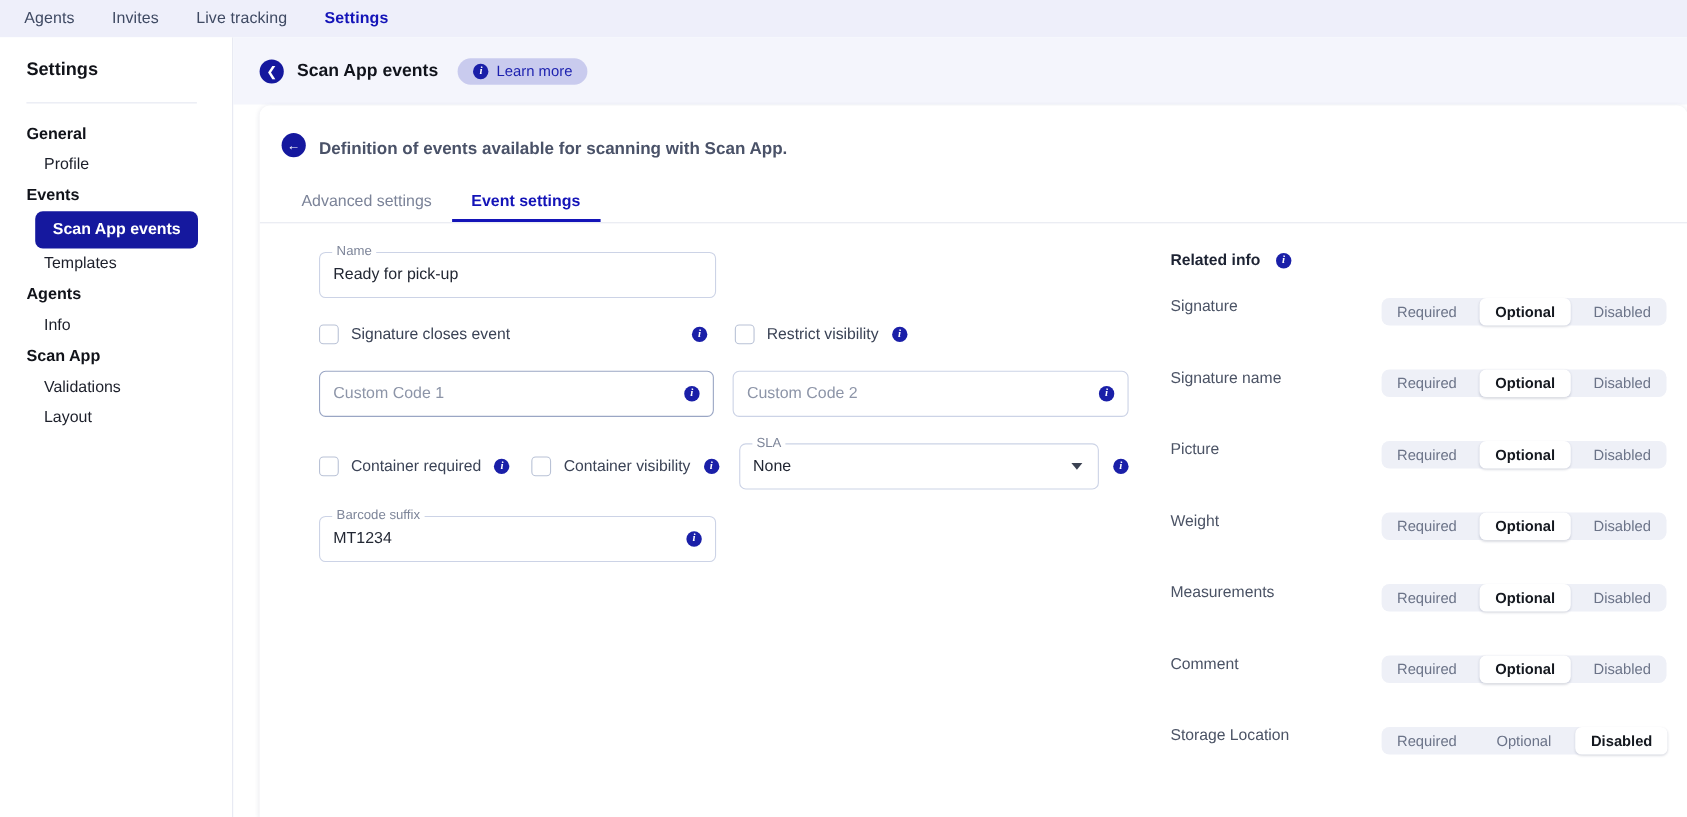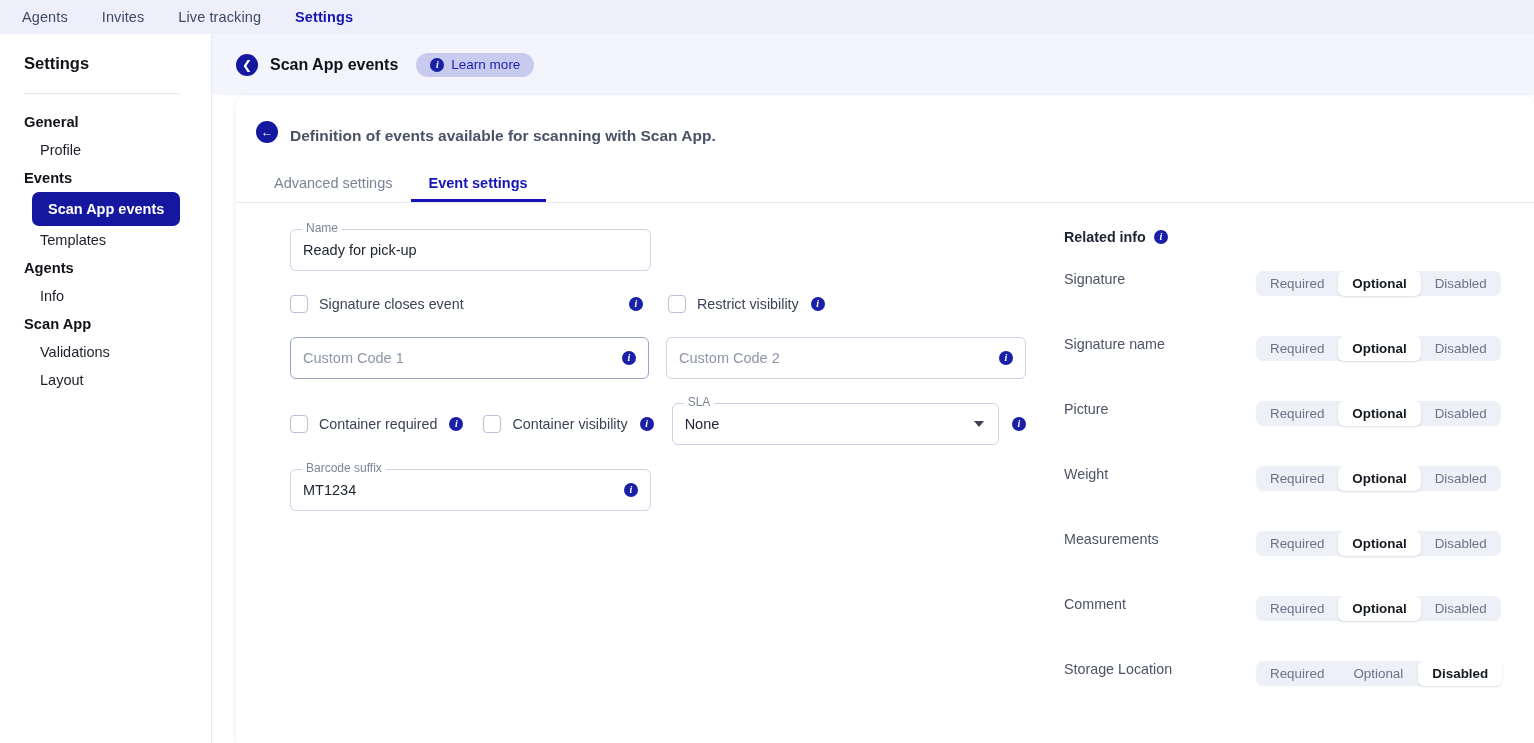--- a/index.html
+++ b/index.html
@@ -234,21 +234,21 @@
     color: #3b4356;
     margin-left: 11px;
     white-space: nowrap;
   }
 
   
   #related-col { padding: 26px 0 0 38px; flex: 1; }
   #related-head {
     display: flex;
     align-items: center;
-    gap: 8px;
+    gap: 14px;
     margin-bottom: 26px;
   }
   #related-title {
     font-size: 14.3px;
     font-weight: bold;
     color: #1d2333;
   }
   .ri-row {
     display: flex;
     align-items: flex-start;
@@ -258,21 +258,21 @@
     font-size: 14.3px;
     color: #4b5365;
     width: 192px;
     flex: none;
   }
   .segmented {
     background: #eef0f7;
     border-radius: 7px;
     display: flex;
     padding: 0;
-    gap: 0;
+    gap: 7px;
   }
   .seg {
     font-size: 13.4px;
     color: #6b7governor;
     color: #6b7388;
     padding: 5px 14px;
     border-radius: 6px;
     cursor: pointer;
     white-space: nowrap;
     min-width: 80px;

